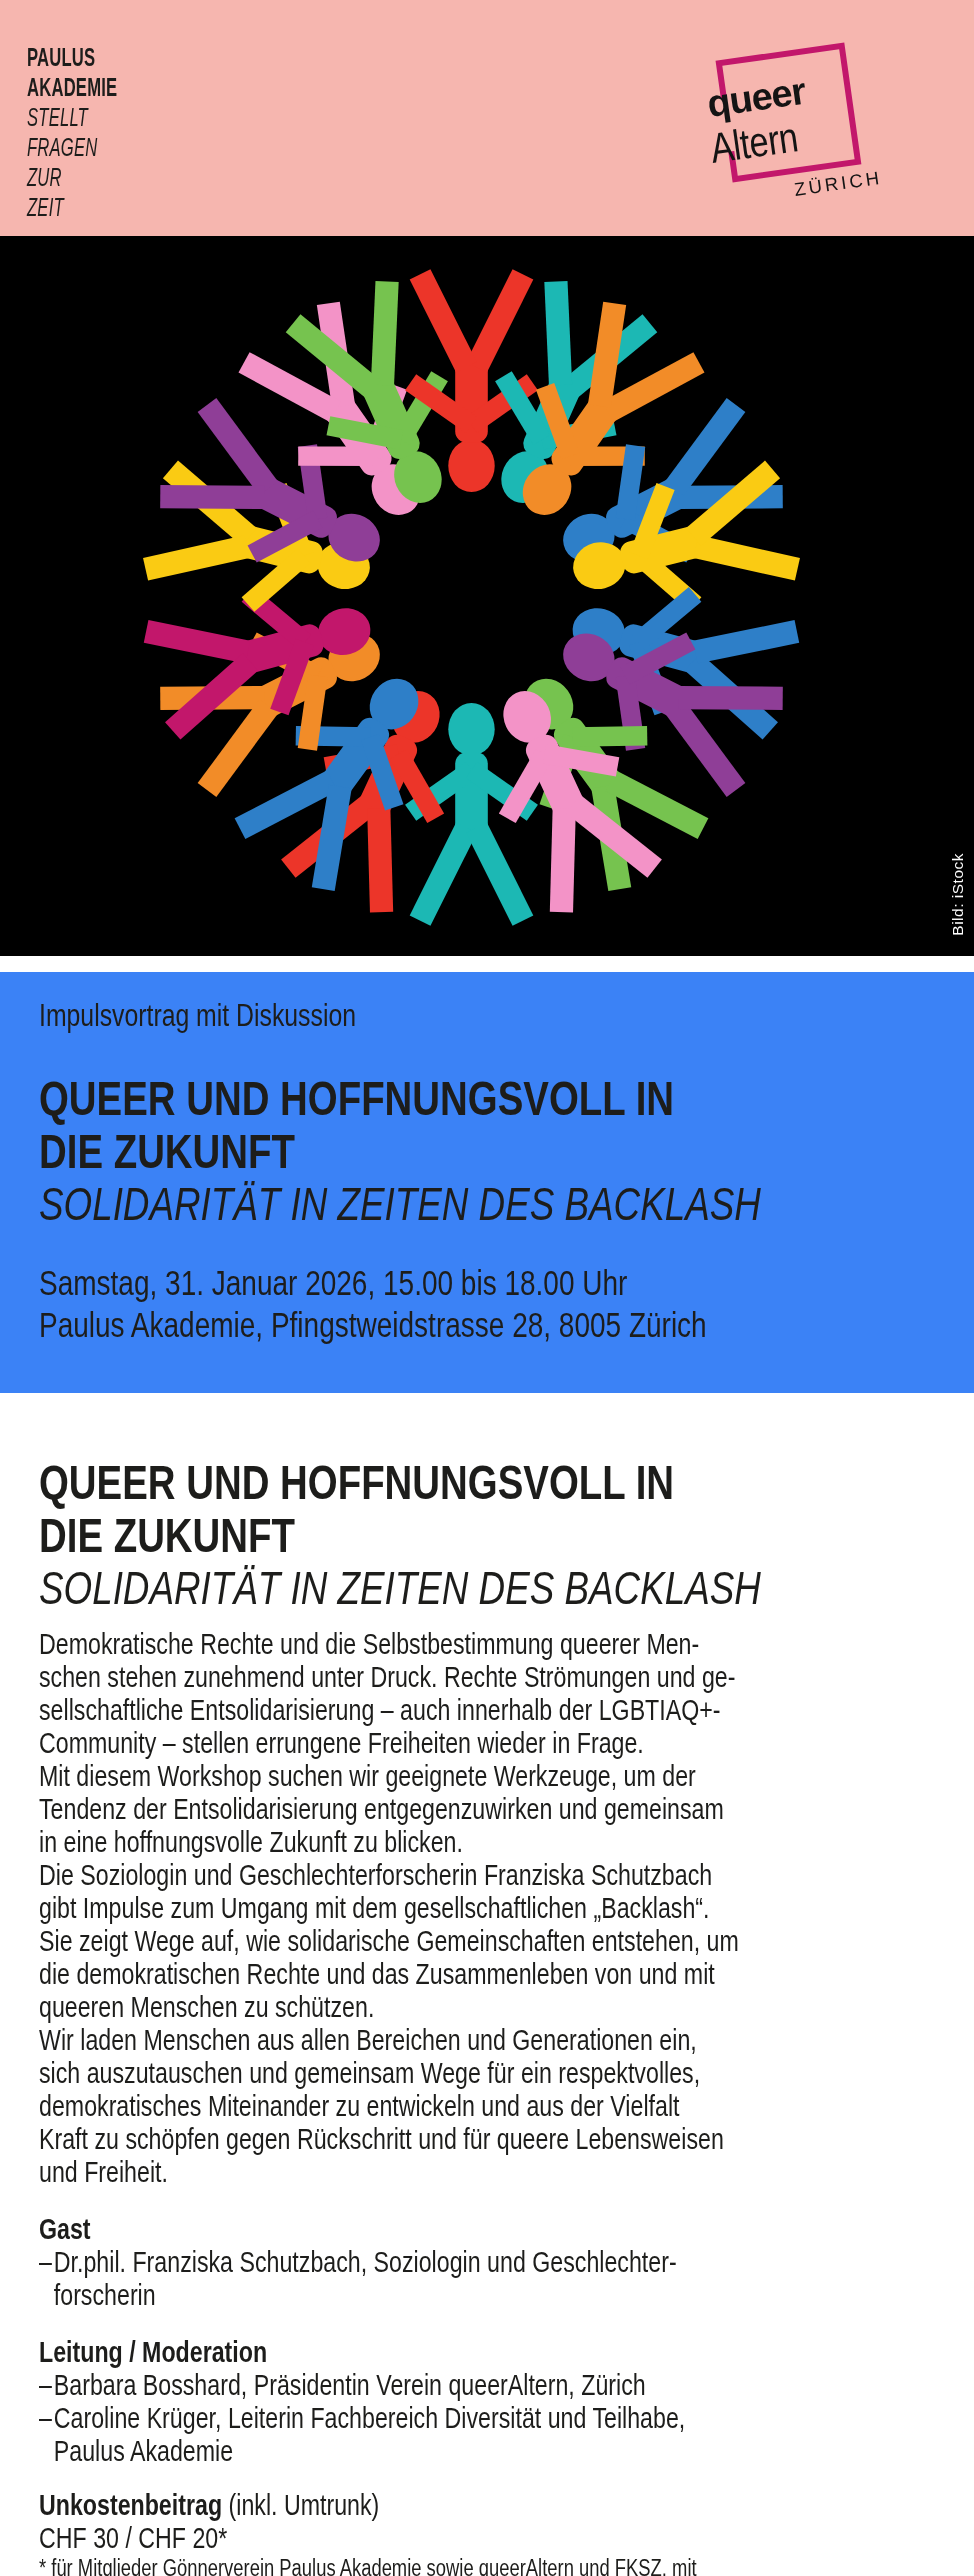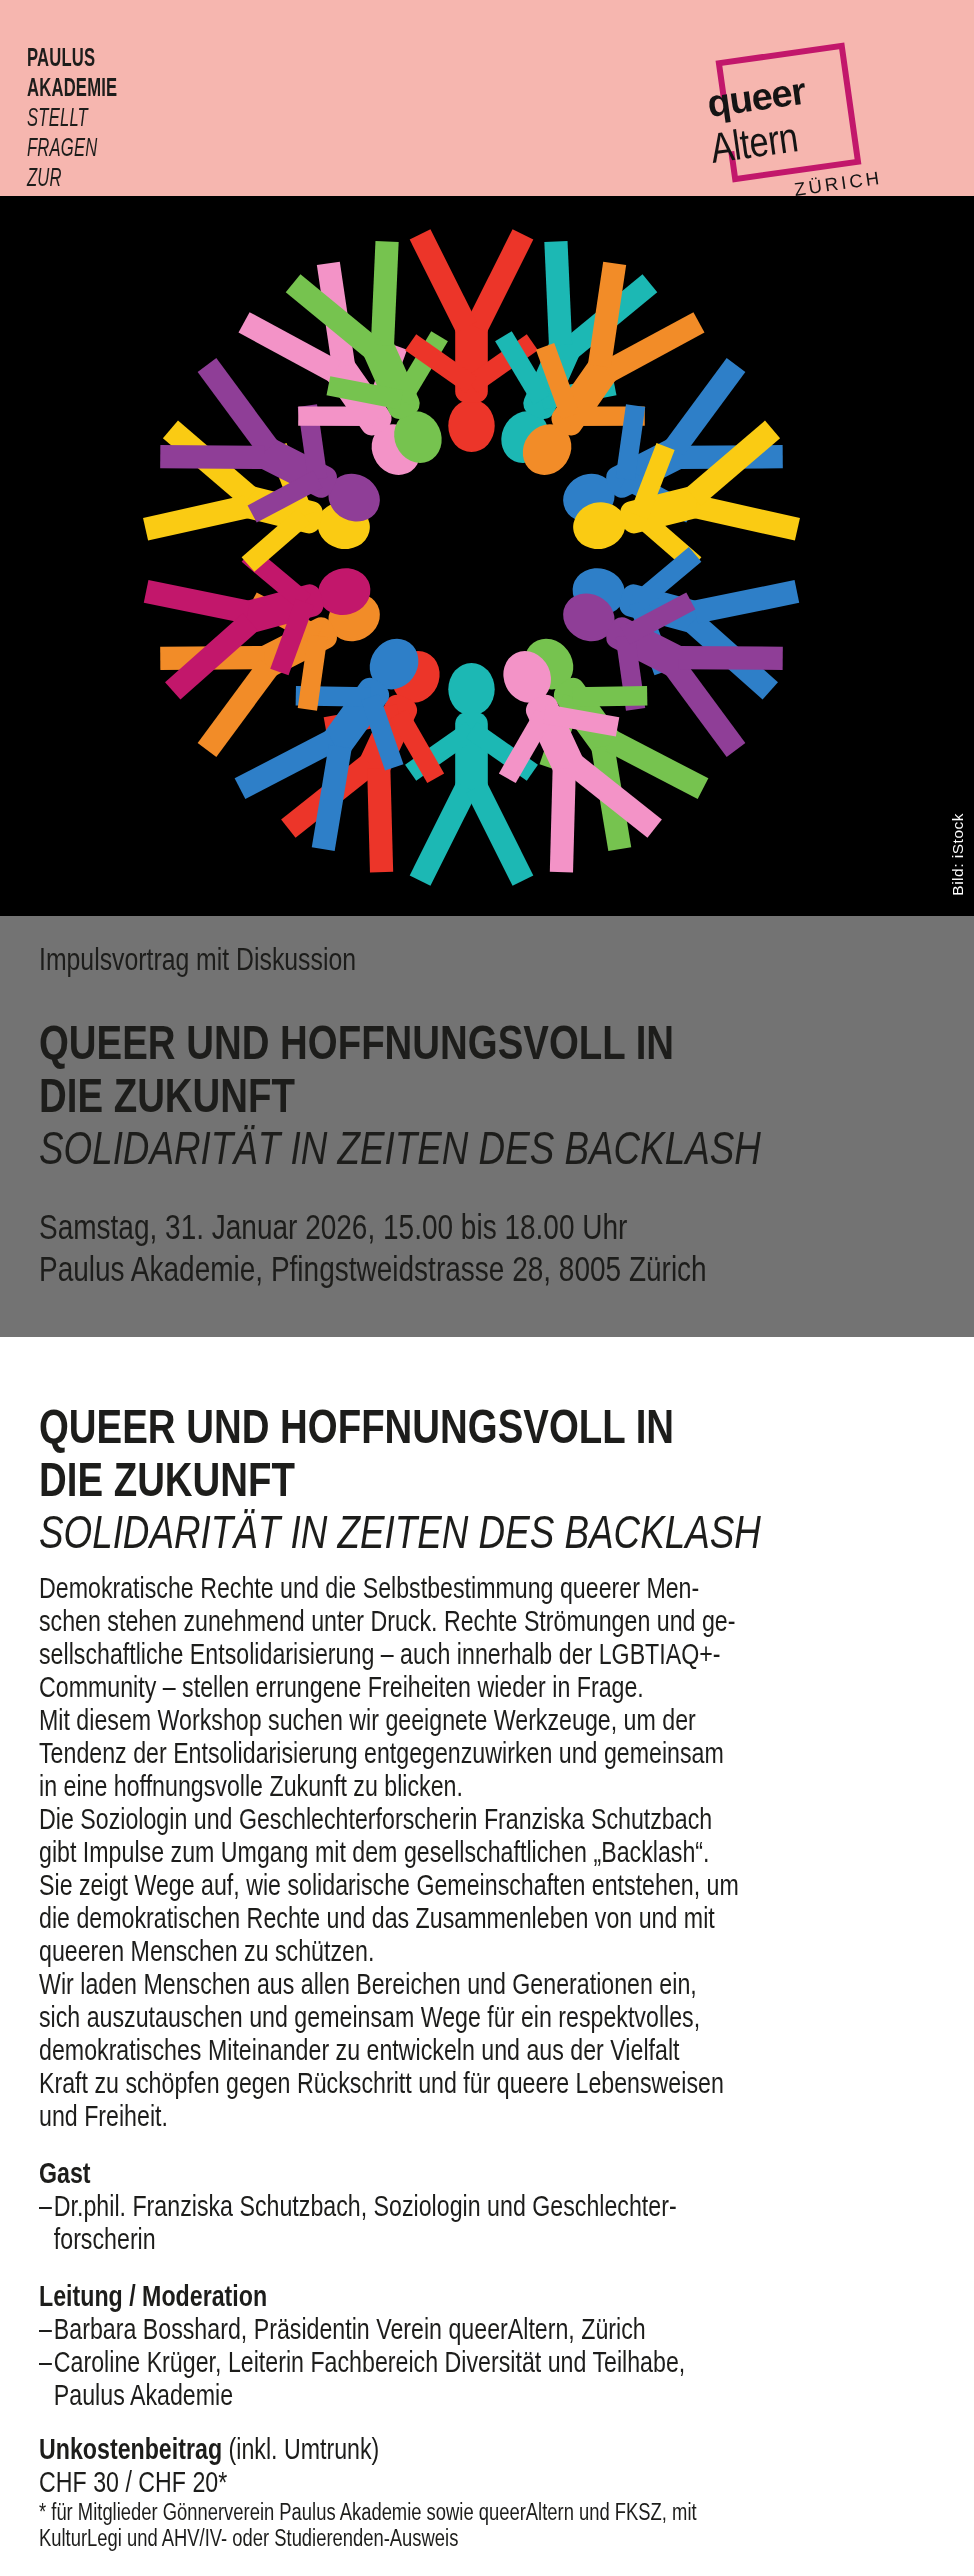--- a/index.html
+++ b/index.html
@@ -1,37 +1,37 @@
 <!DOCTYPE html>
 <html style="font-size:8.2px"><head>
 <meta charset="utf-8">
 <style>
   html,body{margin:0;padding:0;background:#ffffff;}
   .page{position:relative;width:975px;height:2799px;overflow:hidden;background:#ffffff;
         font-family:"Liberation Sans",sans-serif;color:#1d1d1b;}
   
-  .header{position:relative;width:100%;height:196px;background:#f6b6af;}
+  .header{position:relative;width:100%;height:236px;background:#f6b6af;}
   .brand{position:absolute;left:27px;top:42px;transform:scaleX(0.64);transform-origin:0 0;line-height:30px;font-size:26px;white-space:nowrap;}
   .brand .b{font-weight:700;letter-spacing:0.3px;}
   .brand .i{font-style:italic;font-weight:400;letter-spacing:0.3px;}
   .partner{position:absolute;left:719px;top:43px;width:155px;height:160px;transform:rotate(-8deg);transform-origin:50% 50%;}
   .pframe{position:absolute;left:6.2px;top:7.2px;width:130px;height:123px;border:6.7px solid #c2176b;box-sizing:border-box;}
   .pgap{position:absolute;left:3.1px;top:45px;width:14.4px;height:54px;background:#f6b6af;}
   .pword1{position:absolute;left:-8.2px;top:28px;font-size:38px;font-weight:700;letter-spacing:-1px;color:#141414;white-space:nowrap;}
   .pword2{position:absolute;left:-11.3px;top:70px;font-size:42px;font-weight:400;letter-spacing:-0.5px;color:#141414;white-space:nowrap;transform:scaleX(0.82);transform-origin:0 0;}
   .pcity{position:absolute;left:66px;top:135px;font-size:18.5px;font-weight:500;letter-spacing:3.1px;color:#141414;white-space:nowrap;}
   
   .hero{position:relative;width:100%;height:720px;background:#000000;overflow:hidden;}
   .ring{position:absolute;left:139px;top:29px;width:665px;height:665px;}
   .credit{position:absolute;right:8.2px;bottom:20.6px;writing-mode:vertical-rl;transform:rotate(180deg);
           color:#ffffff;font-size:15.5px;letter-spacing:0.5px;}
   
   .squeeze{transform:scaleX(0.80);transform-origin:0 0;width:125%;}
   
-  .panel{position:relative;width:100%;height:421px;background:#737373;box-sizing:border-box;padding:27px 12px 0 39px;}
+  .panel{position:relative;width:100%;height:421px;background:#3b82f6;box-sizing:border-box;padding:27px 12px 0 39px;margin-top:16px;}
   .eyebrow{font-size:31px;line-height:34px;font-weight:400;white-space:nowrap;}
   .htitle{font-size:48px;line-height:53px;font-weight:700;letter-spacing:0;white-space:nowrap;}
   .hsub{font-size:46px;line-height:52px;font-weight:400;font-style:italic;white-space:nowrap;}
   .title-group{margin-top:39px;}
   .dates{margin-top:32px;font-size:35px;line-height:42px;font-weight:400;}
   .dates div{white-space:nowrap;}
   
   .content{position:relative;width:100%;height:1421px;background:#ffffff;box-sizing:border-box;padding:63px 0 0 39px;}
   .body{margin-top:14.4px;font-size:29px;line-height:33px;white-space:pre-line;}
   .h3{margin-top:24px;font-size:29px;line-height:33px;font-weight:700;}

